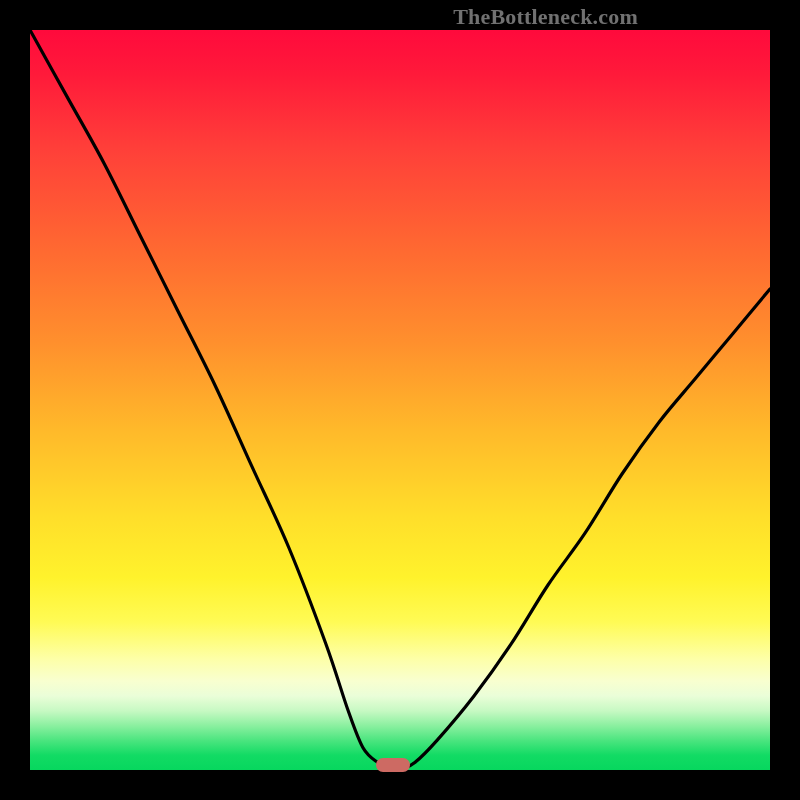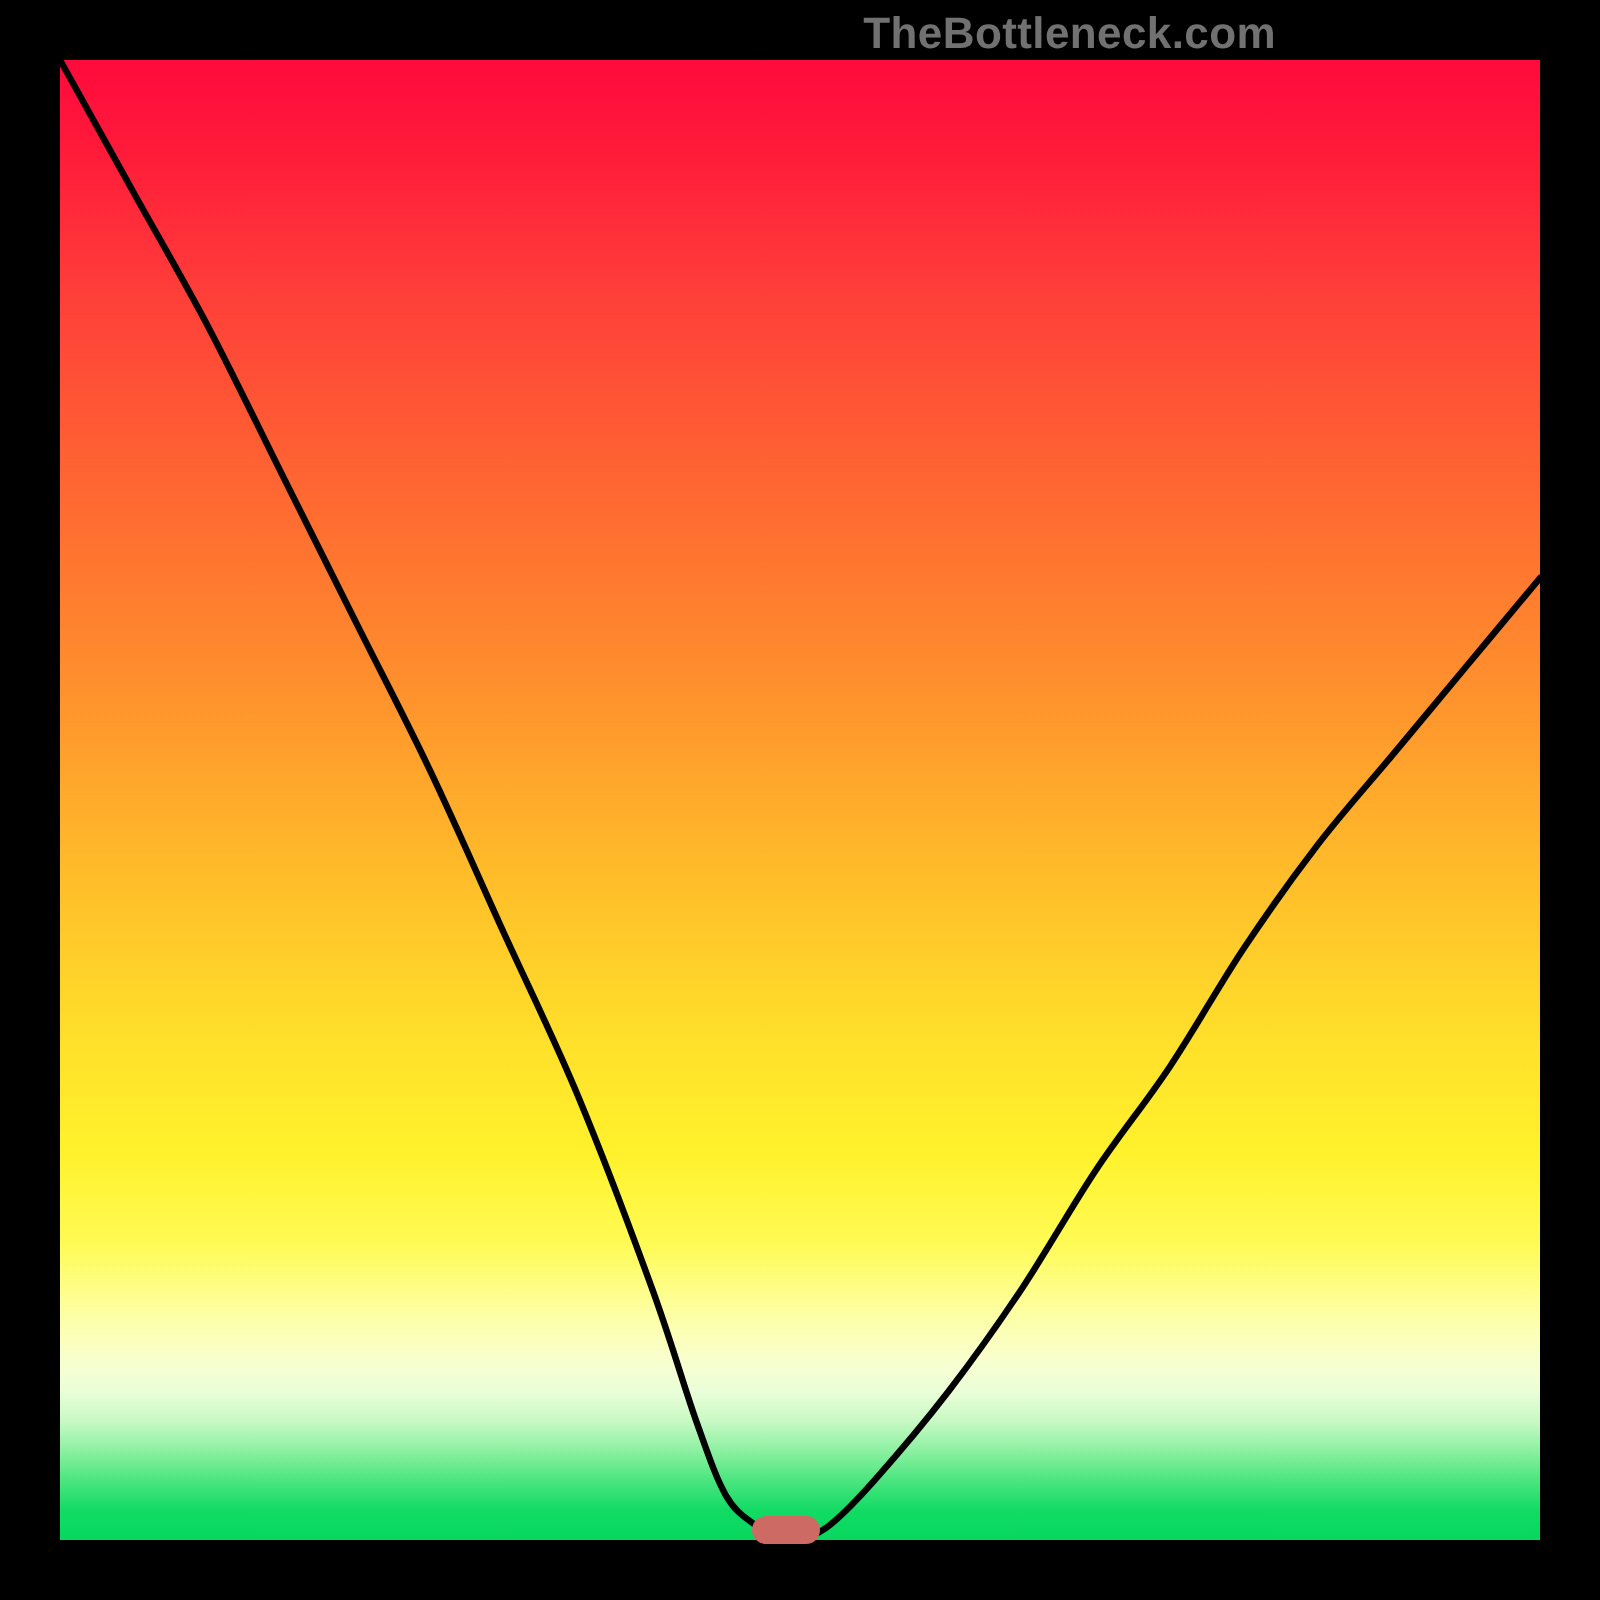--- a/index.html
+++ b/index.html
@@ -11,20 +11,21 @@
     overflow: hidden;
     font-family: Arial, Helvetica, sans-serif;
   }
   .frame {
     position: absolute;
     left: 0;
     top: 0;
     width: 646px;
     height: 800px;
     background: #000;
+    font-family: Liberation Serif, serif;
   }
   .plot {
     position: absolute;
     left: 30px;
     top: 30px;
     width: 740px;
     height: 740px;
     background: linear-gradient(
       to bottom,
       #ff0a3c 0%,

